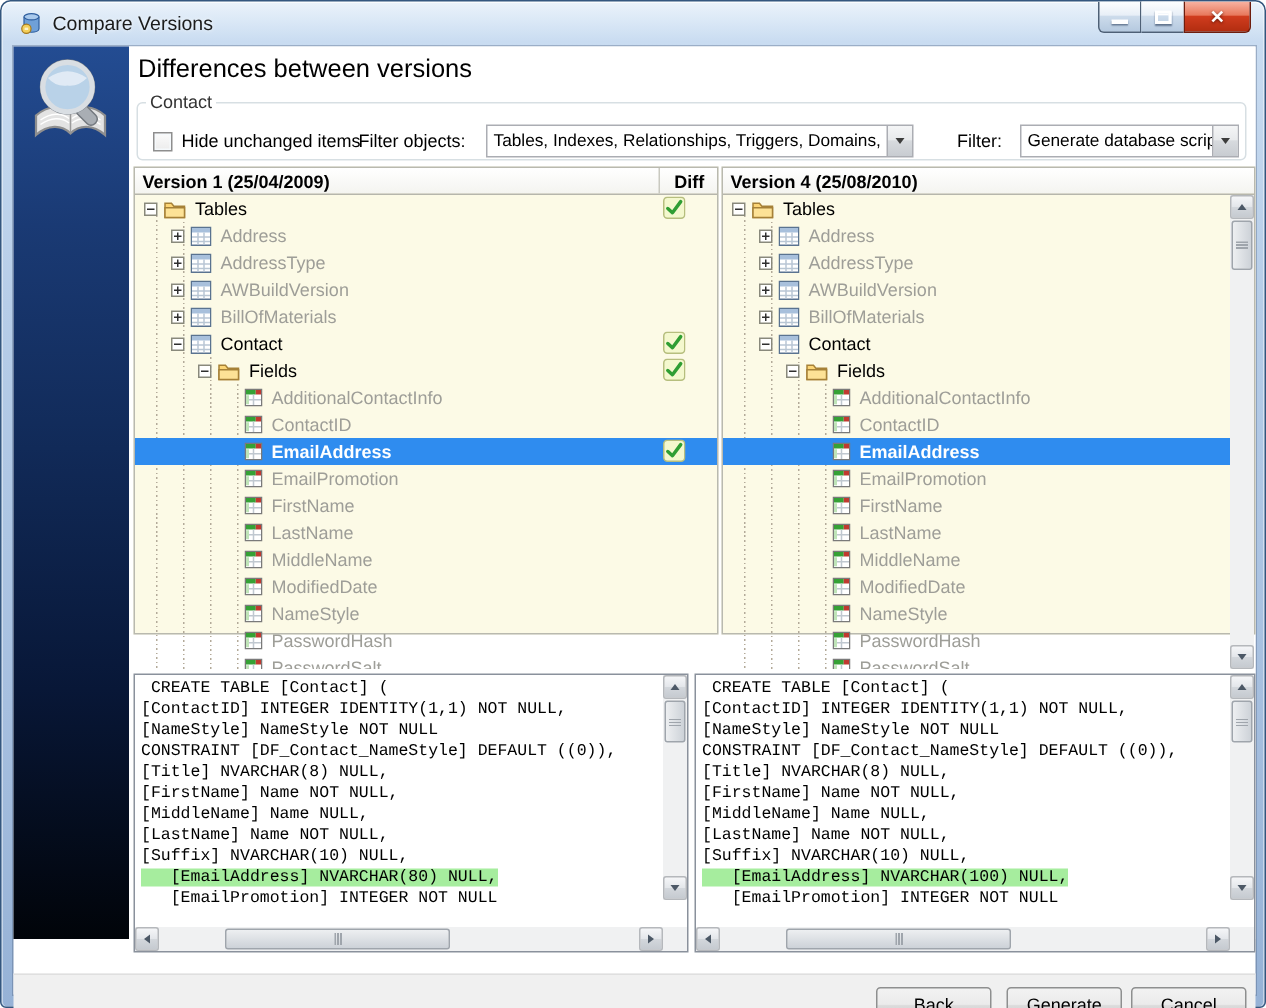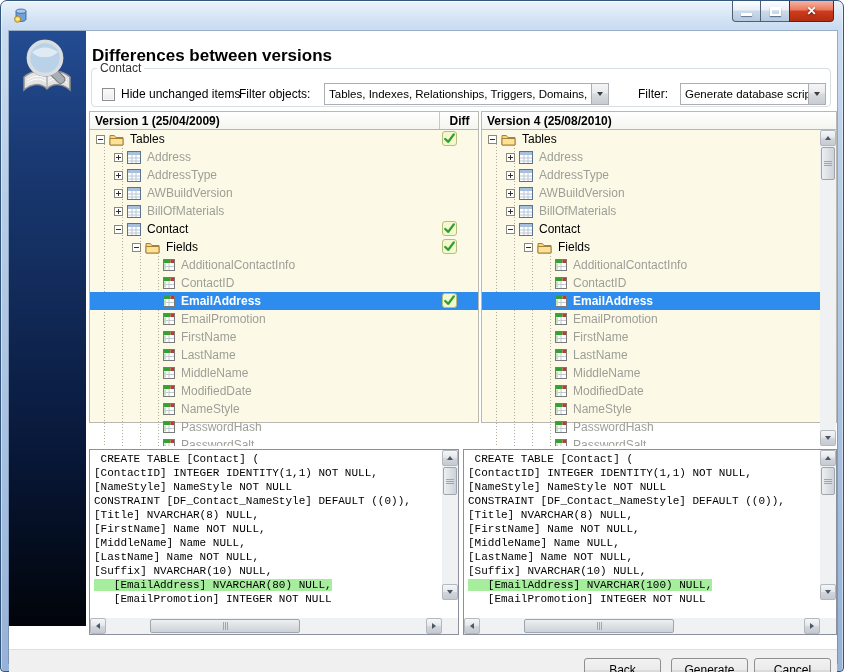--- a/index.html
+++ b/index.html
@@ -28,21 +28,21 @@
 
   
   .client{position:absolute;left:8px;top:30px;width:828px;height:632px;background:#fff;
     box-shadow:0 0 0 1px rgba(70,90,120,.35);}
   .sidebar{position:absolute;left:0;top:0;width:77px;height:595px;
     background:linear-gradient(180deg,#234C92 0%,#1A3A74 20%,#112A58 45%,#081737 72%,#010409 100%);}
   .sidebar-icon{position:absolute;left:10px;top:6px;}
   .main{position:absolute;left:77px;top:0;width:751px;height:595px;background:#fff;}
   .strip{position:absolute;left:0;top:595px;width:828px;height:37px;background:#F0F0F0;border-top:1px solid #DFDFDF;margin-top:23px;}
 
-  .page-title{position:absolute;left:6px;top:15px;font-size:17px;font-weight:bold;color:#000;}
+  .page-title{position:absolute;left:6px;top:5px;font-size:17px;font-weight:normal;color:#000;}
 
   
   .options-group{position:absolute;left:5px;top:30px;width:740px;height:46px;margin:0;padding:0;
     border:1px solid #D7DFE3;border-radius:4px;}
   .options-group legend{font-size:12px;color:#333;margin-left:5px;padding:0 3px;}
   .checkbox{position:absolute;left:10px;top:13px;width:13px;height:13px;border:1px solid #8E8E8E;
     background:linear-gradient(180deg,#fbfbfb,#ececec);box-shadow:inset 0 0 0 1px #f5f9fc;}
   .cb-label{position:absolute;left:29px;top:12px;font-size:12px;color:#000;}
   .lbl{position:absolute;top:12px;font-size:12px;color:#000;}
   .filter-lbl{left:147px;}
@@ -123,20 +123,21 @@
 <div class="window">
   <div class="titlebar">
     <span class="app-icon">
       <svg width="16" height="16" viewBox="0 0 16 16">
         <path d="M3 3.2 v8 c0 1.3 2.2 2.3 5 2.3 s5-1 5-2.3 v-8" fill="#6FA0D8" stroke="#2F5E9E" stroke-width="0.8"></path>
         <ellipse cx="8" cy="3.2" rx="5" ry="2.1" fill="#A9C9EC" stroke="#2F5E9E" stroke-width="0.8"></ellipse>
         <circle cx="4.6" cy="11.2" r="3.1" fill="#F4CF5A" stroke="#A5791E" stroke-width="0.8"></circle>
         <rect x="3.4" y="10.4" width="2.4" height="1.6" fill="#FDF3CB"></rect>
       </svg>
     </span>
+    <span class="title">Compare Versions</span>
     <div class="caption-buttons">
       <div class="cap-btn min">
           <div class="glyph-min"></div>
         </div>
       <div class="cap-btn max">
           <div class="glyph-max"></div>
         </div>
       <div class="cap-btn close">
           <span class="glyph-close">✕</span>
         </div>

